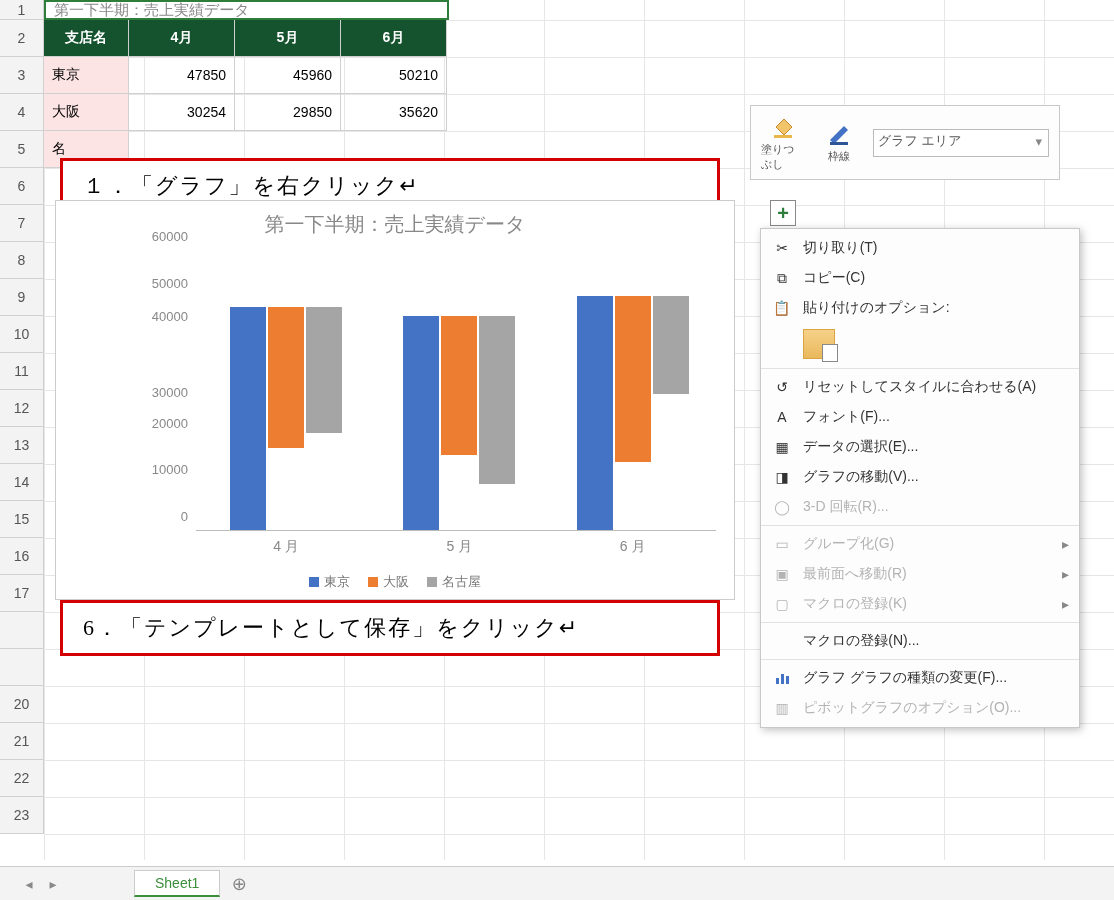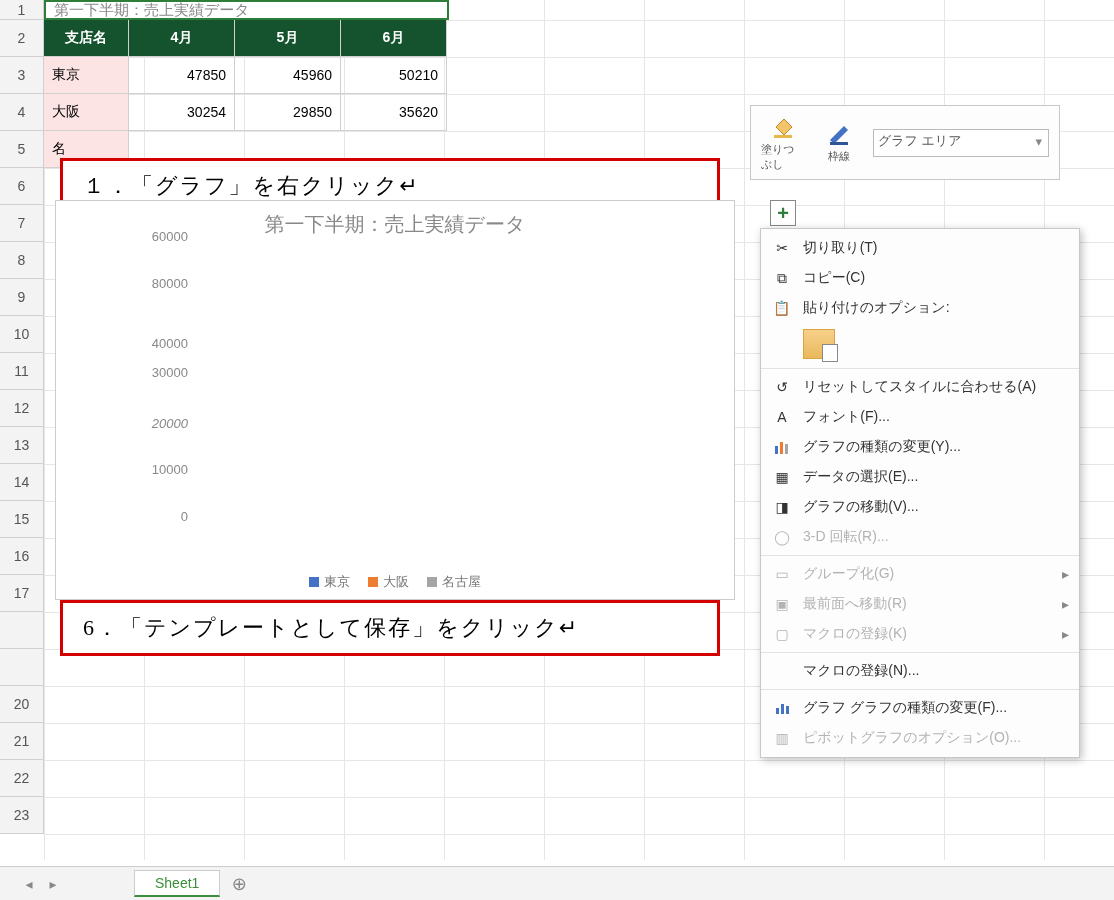--- a/index.html
+++ b/index.html
@@ -346,25 +346,45 @@
   </div>
 
   <div class="callout callout1">１．「グラフ」を右クリック↵</div>
 
   <div class="chart-container">
     <div class="chart-title">第一下半期：売上実績データ</div>
     <div class="plot">
       <div class="y-axis" id="yaxis">
           <div class="y-tick" style="bottom: 0px;">0</div>
           <div class="y-tick" style="bottom: 46.6667px;">10000</div>
-          <div class="y-tick" style="bottom: 93.3333px; font-style: italic;">20000</div>
-          <div class="y-tick" style="bottom: 144px; margin-left: 37px;">30000</div>
-          <div class="y-tick" style="bottom: 173px;">40000</div>
-          <div class="y-tick" style="bottom: 233.333px;">80000</div>
+          <div class="y-tick" style="bottom: 93.3333px;">20000</div>
+          <div class="y-tick" style="bottom: 124px; margin-left: 37px;">30000</div>
+          <div class="y-tick" style="bottom: 200px;">40000</div>
+          <div class="y-tick" style="bottom: 233.333px;">50000</div>
           <div class="y-tick" style="bottom: 280px;">60000</div>
+        </div>
+      <div class="bars-area" id="bars">
+          <div class="grp" style="left: 20px;">
+            <div class="bar b1" style="height: 223.3px;"></div>
+            <div class="bar b2" style="height: 141.185px;"></div>
+            <div class="bar b3" style="height: 126px;"></div>
+            <div class="x-label">4 月</div>
+          </div>
+          <div class="grp" style="left: 193.333px;">
+            <div class="bar b1" style="height: 214.48px;"></div>
+            <div class="bar b2" style="height: 139.3px;"></div>
+            <div class="bar b3" style="height: 168px;"></div>
+            <div class="x-label">5 月</div>
+          </div>
+          <div class="grp" style="left: 366.667px;">
+            <div class="bar b1" style="height: 234.313px;"></div>
+            <div class="bar b2" style="height: 166.227px;"></div>
+            <div class="bar b3" style="height: 98px;"></div>
+            <div class="x-label">6 月</div>
+          </div>
         </div>
     </div>
     <div class="legend" id="legend">
         <span><i class="sw" style="background: rgb(68, 114, 196);"></i>東京</span>
         <span><i class="sw" style="background: rgb(237, 125, 49);"></i>大阪</span>
         <span><i class="sw" style="background: rgb(165, 165, 165);"></i>名古屋</span>
       </div>
   </div>
 
   <div class="callout callout2">6．「テンプレートとして保存」をクリック↵</div>
@@ -410,30 +430,20 @@
       <div class="paste-icon-big"></div>
     </div>
     <div class="menu-sep"></div>
     <div class="menu-item">
       <span class="menu-icon">↺</span>
       <span>リセットしてスタイルに合わせる(A)</span>
     </div>
     <div class="menu-item">
       <span class="menu-icon">A</span>
       <span>フォント(F)...</span>
-    </div>
-    <div class="menu-item">
-      <span class="menu-icon">
-        <svg width="16" height="14">
-            <rect x="1" y="6" width="3" height="8" fill="#4472c4"></rect>
-            <rect x="6" y="2" width="3" height="12" fill="#ed7d31"></rect>
-            <rect x="11" y="4" width="3" height="10" fill="#a5a5a5"></rect>
-          </svg>
-      </span>
-      <span>グラフの種類の変更(Y)...</span>
     </div>
     <div class="menu-item">
       <span class="menu-icon">▦</span>
       <span>データの選択(E)...</span>
     </div>
     <div class="menu-item">
       <span class="menu-icon">◨</span>
       <span>グラフの移動(V)...</span>
     </div>
     <div class="menu-item disabled">

